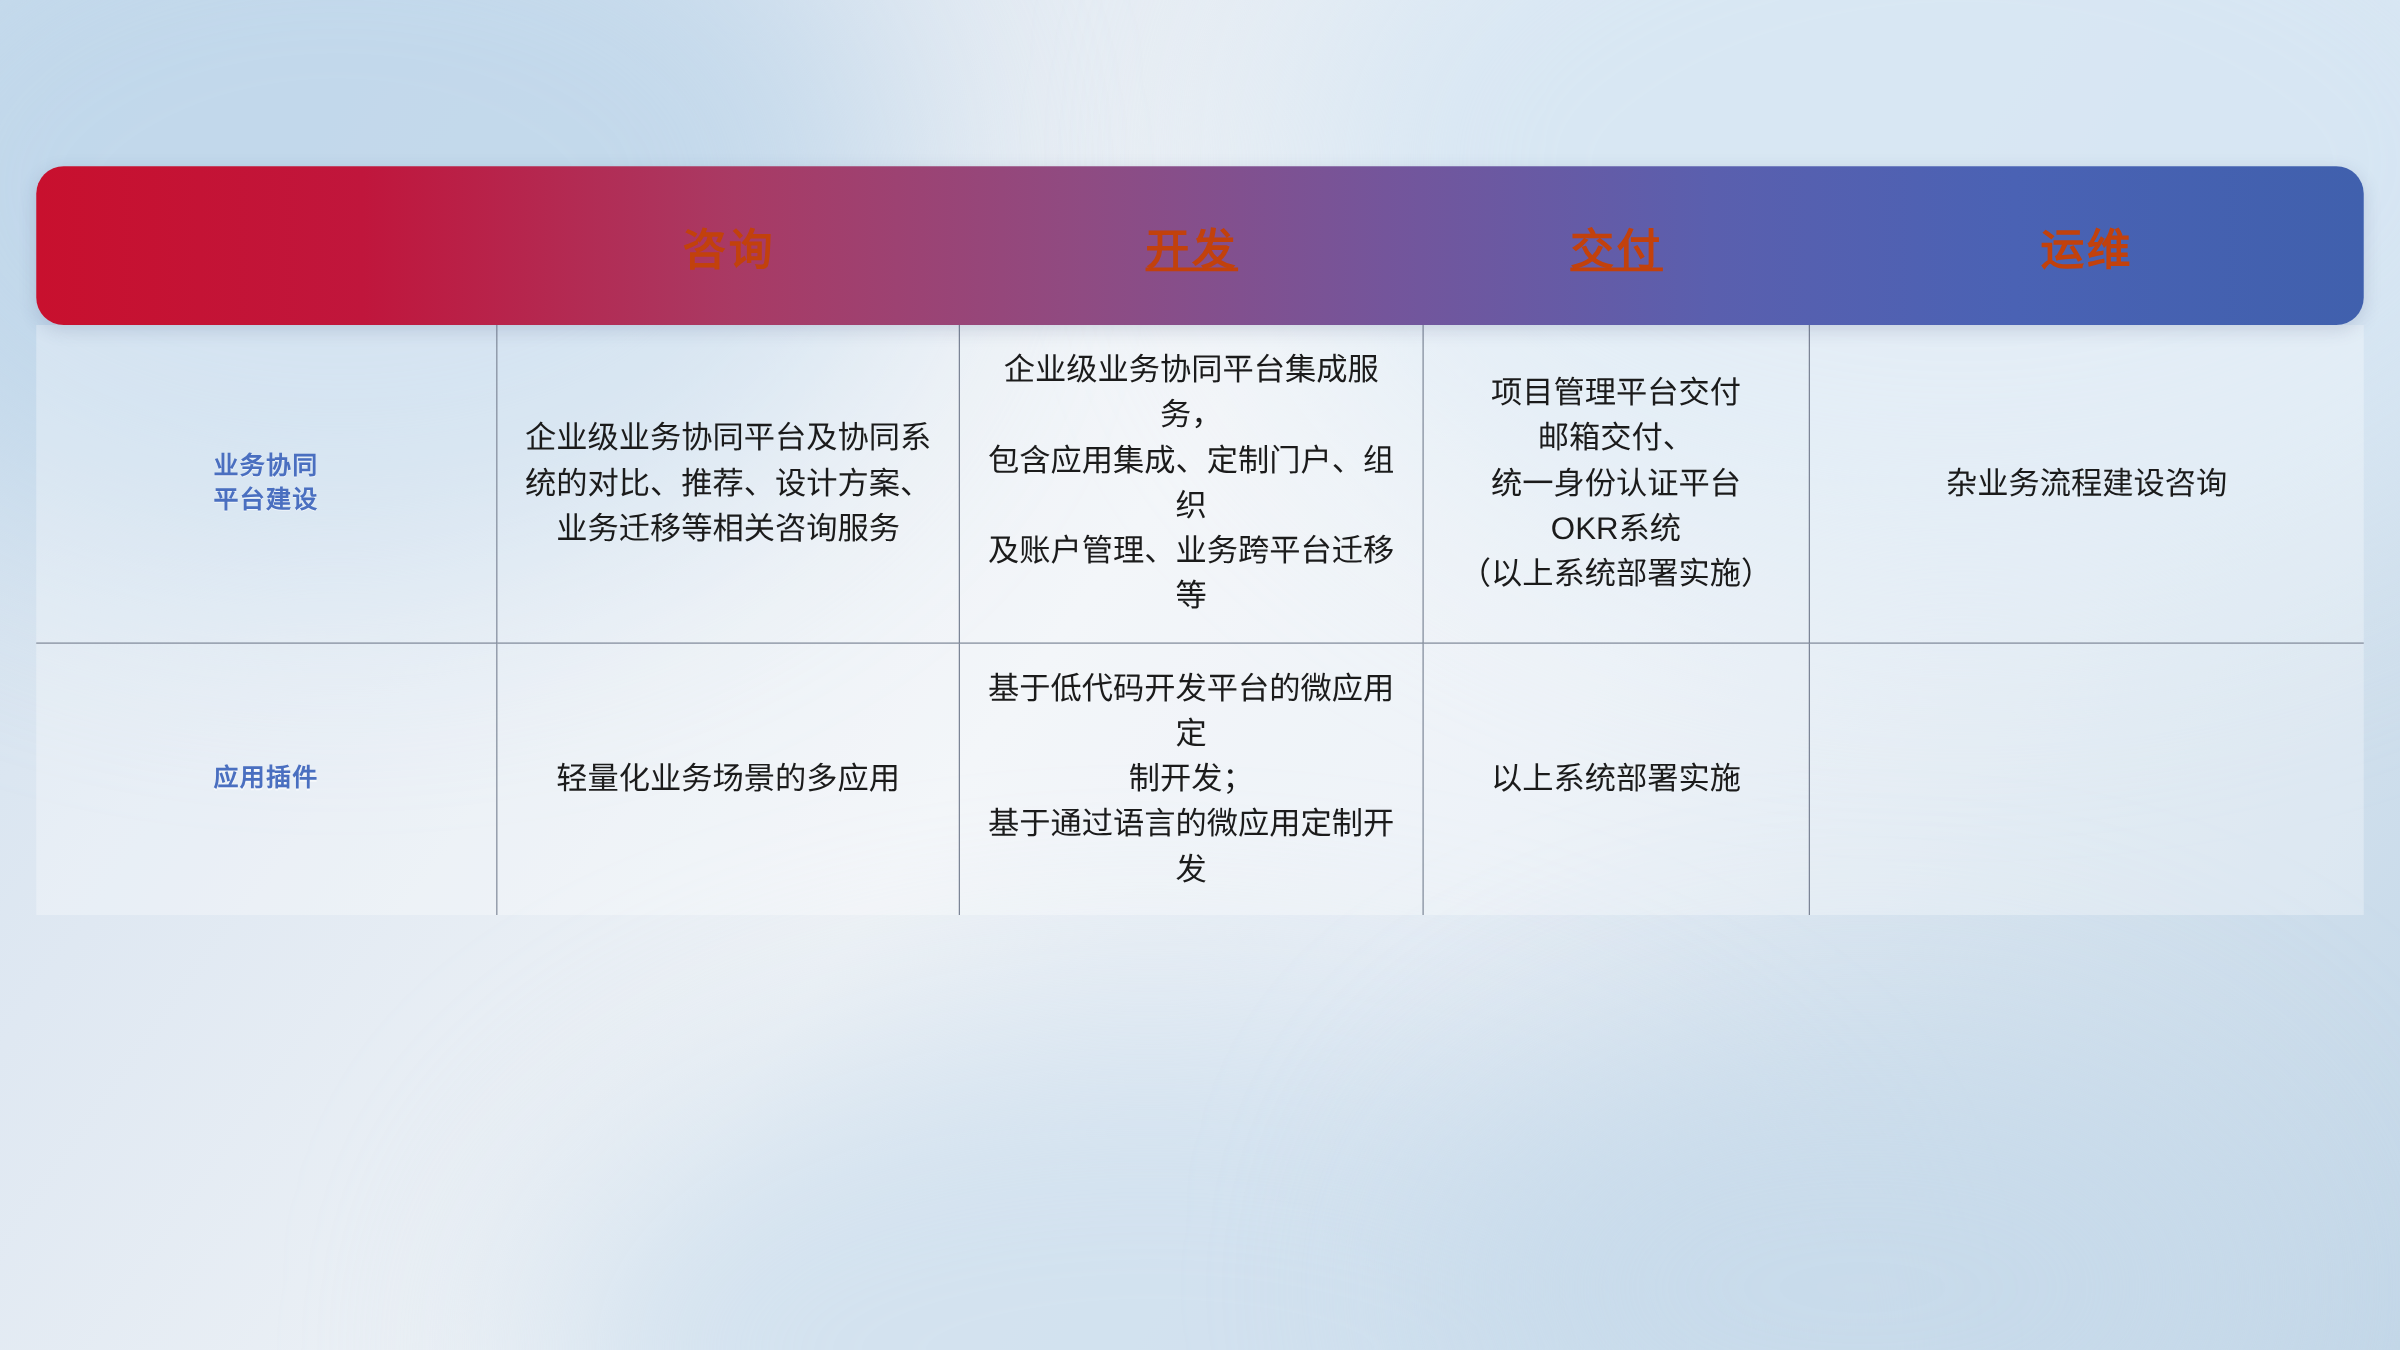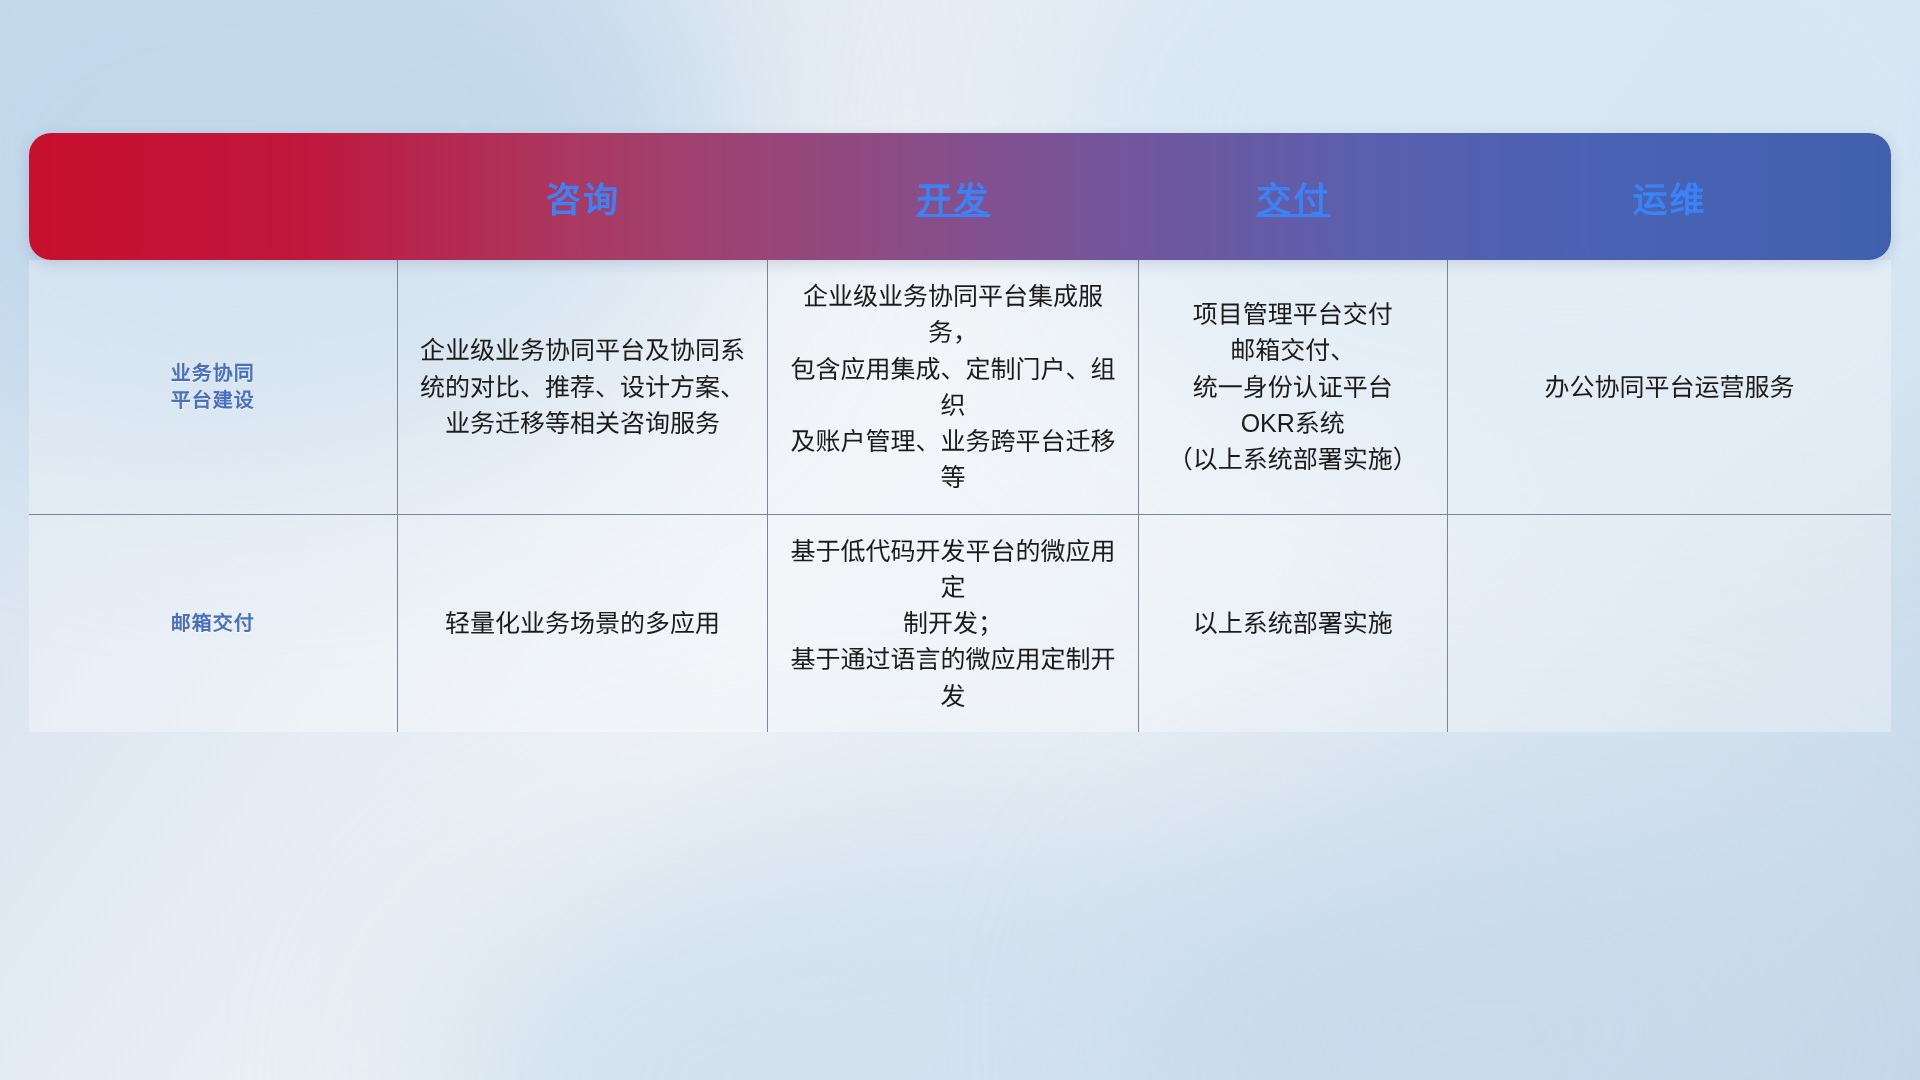--- a/index.html
+++ b/index.html
@@ -45,21 +45,21 @@
   .thead-row {
     height: 127px;
   }
   .thead-row th {
     padding: 0;
     margin: 16px;
     background: transparent;
     position: relative;
     vertical-align: middle;
     text-align: center;
-    color: #3b82f6;
+    color: #c2410c;
     font-size: 35px;
     font-weight: bold;
     letter-spacing: 2px;
     z-index: 2;
   }
   .header-band {
     position: absolute;
     left: 0;
     top: 0;
     width: 1862px;
@@ -153,24 +153,24 @@
 统的对比、推荐、设计方案、
 业务迁移等相关咨询服务</td>
         <td class="tbody-cell">企业级业务协同平台集成服务，
 包含应用集成、定制门户、组织
 及账户管理、业务跨平台迁移等</td>
         <td class="tbody-cell">项目管理平台交付
 邮箱交付、
 统一身份认证平台
 OKR系统
 （以上系统部署实施）</td>
-        <td class="tbody-cell">办公协同平台运营服务</td>
+        <td class="tbody-cell">杂业务流程建设咨询</td>
       </tr>
       <tr class="tbody-row row-3">
-        <td class="tbody-cell cat-cell">邮箱交付</td>
+        <td class="tbody-cell cat-cell">应用插件</td>
         <td class="tbody-cell">轻量化业务场景的多应用</td>
         <td class="tbody-cell">基于低代码开发平台的微应用定
 制开发；
 基于通过语言的微应用定制开发</td>
         <td class="tbody-cell">以上系统部署实施</td>
         <td class="tbody-cell"></td>
       </tr>
     </tbody>
   </table>
 </div>

